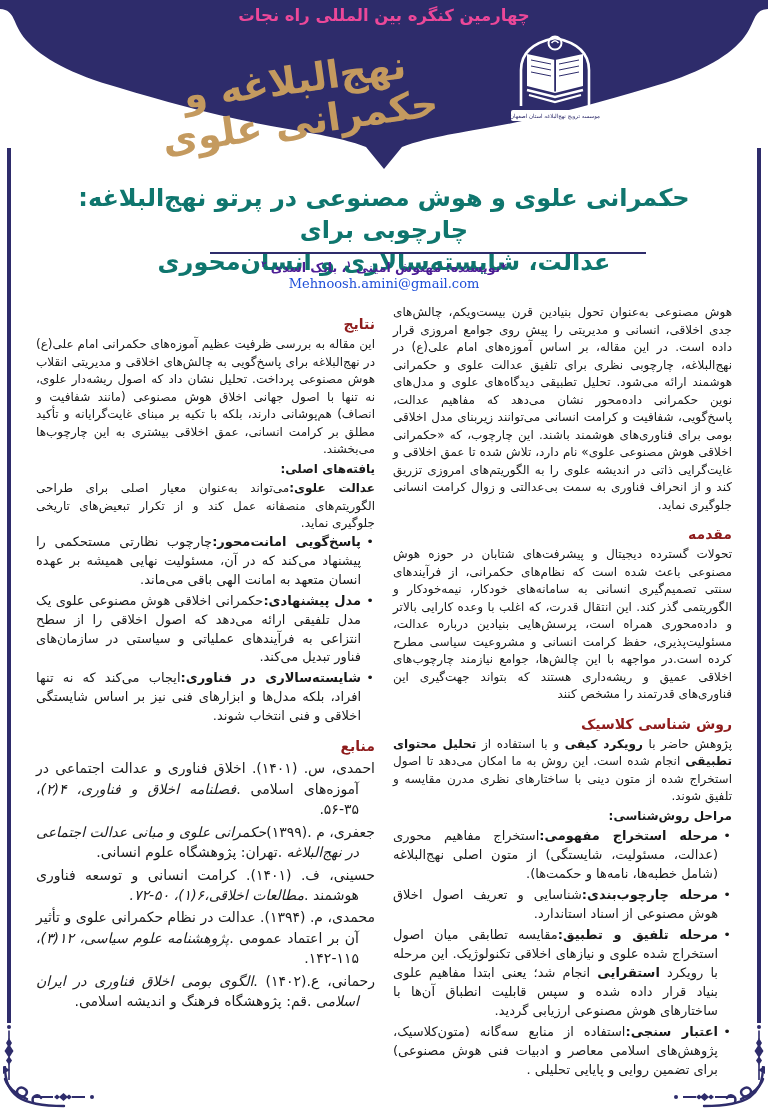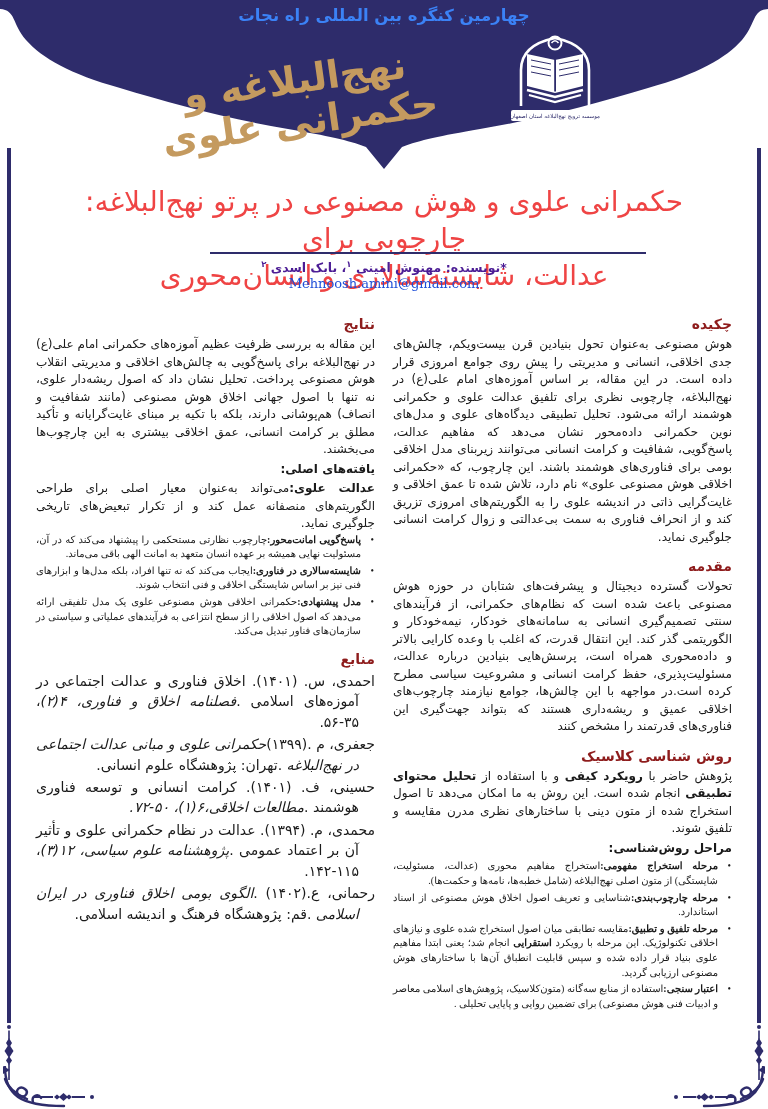--- a/index.html
+++ b/index.html
@@ -1,43 +1,43 @@
 <!DOCTYPE html>
 <html lang="fa"><head>
 <meta charset="utf-8">
 <style>
   html,body{margin:0;padding:0;background:#ffffff;}
   .page{position:relative;width:768px;height:1109px;background:#fff;overflow:hidden;
         font-family:"DejaVu Sans",sans-serif;color:#1a1a1a;}
   
   .banner-svg{position:absolute;top:0;left:0;display:block;}
-  .congress{position:absolute;top:6px;left:0;width:100%;text-align:center;color:#3b82f6;
+  .congress{position:absolute;top:6px;left:0;width:100%;text-align:center;color:#ec4899;
             font-weight:bold;font-size:16.5px;direction:rtl;}
   .calligraphy{position:absolute;top:60px;left:100px;width:395px;text-align:center;
                color:#c49a5f;font-size:38px;font-weight:bold;direction:rtl;
                transform:rotate(-8deg);line-height:1.1;}
   .logo{position:absolute;top:30px;left:505px;width:100px;height:98px;}
   
   .title{position:absolute;top:183px;left:44px;width:680px;text-align:center;direction:rtl;
-         font-weight:normal;font-size:28px;line-height:1.33;color:#ef4444;}
+         font-weight:bold;font-size:24px;line-height:1.33;color:#0f766e;}
   .title-rule{position:absolute;top:252px;left:210px;width:436px;height:2px;background:#2e2c6b;}
   .byline{position:absolute;top:259px;left:0;width:100%;text-align:center;direction:rtl;
           font-weight:bold;font-size:12.5px;color:#4c1d95;}
   .byline sup{font-size:8.5px;}
   .email{position:absolute;top:276px;left:0;width:100%;text-align:center;direction:ltr;
          font-family:"DejaVu Serif",serif;font-size:13px;color:#1d4ed8;}
   
   .columns{position:absolute;top:304px;left:36px;width:696px;display:flex;gap:18px;direction:rtl;}
   .col{width:339px;direction:rtl;}
   .col h2{font-size:14px;color:#8e1c1c;font-weight:bold;margin:12px 0 4px;}
   .col h2:first-child{margin-top:12px;}
   .col p{margin:0;font-size:12px;line-height:1.46;text-align:justify;}
   .sublabel{font-weight:bold;margin:2px 0 !important;}
   .col ul{margin:0;padding:0;list-style:none;}
-  .col li{position:relative;padding-right:14px;margin:0 0 2px;font-size:10px;line-height:1.46;text-align:justify;font-family:Liberation Serif, serif;}
+  .col li{position:relative;padding-right:14px;margin:0 0 2px;font-size:13px;line-height:1.46;text-align:justify;}
   .col li::before{content:"•";position:absolute;right:1px;top:0;}
   .ref{font-size:14px;line-height:1.46;text-align:justify;margin:0 0 2px;
        padding-right:16px;text-indent:-16px;}
   .b{font-weight:bold;margin-top:28px;}
   .i{font-style:italic;}
   
   .vline{position:absolute;top:148px;width:4px;height:875px;background:#2e2c6b;}
   .vline.left{left:7px;} .vline.right{right:7px;}
   .orn{position:absolute;}
   .finial.left{left:2px;top:1024px;} .finial.right{right:2px;top:1024px;}
@@ -88,21 +88,20 @@
   </div>
   <div class="title-rule"></div>
 
   <div class="byline"><span>*نویسنده: مهنوش امینی </span><sup>۱</sup><span>، بابک اسدی </span><sup>۲</sup></div>
 
   <div class="email">Mehnoosh.amini@gmail.com</div>
 
   <div class="columns">
 
     <div class="col">
-      <h2>چکیده</h2>
       <p>هوش مصنوعی به‌عنوان تحول بنیادین قرن بیست‌ویکم، چالش‌های جدی اخلاقی، انسانی و مدیریتی را پیش روی جوامع امروزی قرار داده است. در این مقاله، بر اساس آموزه‌های امام علی(ع) در نهج‌البلاغه، چارچوبی نظری برای تلفیق عدالت علوی و حکمرانی هوشمند ارائه می‌شود. تحلیل تطبیقی دیدگاه‌های علوی و مدل‌های نوین حکمرانی داده‌محور نشان می‌دهد که مفاهیم عدالت، پاسخ‌گویی، شفافیت و کرامت انسانی می‌توانند زیربنای مدل اخلاقی بومی برای فناوری‌های هوشمند باشند. این چارچوب، که «حکمرانی اخلاقی هوش مصنوعی علوی» نام دارد، تلاش شده تا عمق اخلاقی و غایت‌گرایی ذاتی در اندیشه علوی را به الگوریتم‌های امروزی تزریق کند و از انحراف فناوری به سمت بی‌عدالتی و زوال کرامت انسانی جلوگیری نماید.</p>
 
       <h2>مقدمه</h2>
       <p>تحولات گسترده دیجیتال و پیشرفت‌های شتابان در حوزه هوش مصنوعی باعث شده است که نظام‌های حکمرانی، از فرآیندهای سنتی تصمیم‌گیری انسانی به سامانه‌های خودکار، نیمه‌خودکار و الگوریتمی گذر کند. این انتقال قدرت، که اغلب با وعده کارایی بالاتر و داده‌محوری همراه است، پرسش‌هایی بنیادین درباره عدالت، مسئولیت‌پذیری، حفظ کرامت انسانی و مشروعیت سیاسی مطرح کرده است.در مواجهه با این چالش‌ها، جوامع نیازمند چارچوب‌های اخلاقی عمیق و ریشه‌داری هستند که بتواند جهت‌گیری این فناوری‌های قدرتمند را مشخص کنند</p>
 
       <h2>روش شناسی کلاسیک</h2>
       <p><span>پژوهش حاضر با </span><span class="b">رویکرد کیفی</span><span> و با استفاده از </span><span class="b">تحلیل محتوای تطبیقی</span><span> انجام شده است. این روش به ما امکان می‌دهد تا اصول استخراج شده از متون دینی با ساختارهای نظری مدرن مقایسه و تلفیق شوند.</span></p>
       <p class="sublabel">مراحل روش‌شناسی:</p>
       <ul>
         <li><span class="b">مرحله استخراج مفهومی:</span><span>استخراج مفاهیم محوری (عدالت، مسئولیت، شایستگی) از متون اصلی نهج‌البلاغه (شامل خطبه‌ها، نامه‌ها و حکمت‌ها).</span></li>
@@ -112,22 +111,22 @@
       </ul>
     </div>
 
     <div class="col">
       <h2>نتایج</h2>
       <p>این مقاله به بررسی ظرفیت عظیم آموزه‌های حکمرانی امام علی(ع) در نهج‌البلاغه برای پاسخ‌گویی به چالش‌های اخلاقی و مدیریتی انقلاب هوش مصنوعی پرداخت. تحلیل نشان داد که اصول ریشه‌دار علوی، نه تنها با اصول جهانی اخلاق هوش مصنوعی (مانند شفافیت و انصاف) هم‌پوشانی دارند، بلکه با تکیه بر مبنای غایت‌گرایانه و تأکید مطلق بر کرامت انسانی، عمق اخلاقی بیشتری به این چارچوب‌ها می‌بخشند.</p>
       <p class="sublabel">یافته‌های اصلی:</p>
       <p><span class="b">عدالت علوی:</span><span>می‌تواند به‌عنوان معیار اصلی برای طراحی الگوریتم‌های منصفانه عمل کند و از تکرار تبعیض‌های تاریخی جلوگیری نماید.</span></p>
       <ul>
         <li><span class="b">پاسخ‌گویی امانت‌محور:</span><span>چارچوب نظارتی مستحکمی را پیشنهاد می‌کند که در آن، مسئولیت نهایی همیشه بر عهده انسان متعهد به امانت الهی باقی می‌ماند.</span></li>
+        <li><span class="b">مدل پیشنهادی:</span><span>حکمرانی اخلاقی هوش مصنوعی علوی یک مدل تلفیقی ارائه می‌دهد که اصول اخلاقی را از سطح انتزاعی به فرآیندهای عملیاتی و سیاستی در سازمان‌های فناور تبدیل می‌کند.</span></li>
         <li><span class="b">شایسته‌سالاری در فناوری:</span><span>ایجاب می‌کند که نه تنها افراد، بلکه مدل‌ها و ابزارهای فنی نیز بر اساس شایستگی اخلاقی و فنی انتخاب شوند.</span></li>
-        <li><span class="b">مدل پیشنهادی:</span><span>حکمرانی اخلاقی هوش مصنوعی علوی یک مدل تلفیقی ارائه می‌دهد که اصول اخلاقی را از سطح انتزاعی به فرآیندهای عملیاتی و سیاستی در سازمان‌های فناور تبدیل می‌کند.</span></li>
       </ul>
 
       <h2>منابع</h2>
       <div class="ref"><span>احمدی، س. (۱۴۰۱). اخلاق فناوری و عدالت اجتماعی در آموزه‌های اسلامی .</span><span class="i">فصلنامه اخلاق و فناوری، ۴(۲)</span><span>، ۳۵-۵۶.</span></div>
       <div class="ref"><span>جعفری، م .(۱۳۹۹)</span><span class="i">حکمرانی علوی و مبانی عدالت اجتماعی در نهج‌البلاغه</span><span> .تهران: پژوهشگاه علوم انسانی.</span></div>
       <div class="ref"><span>حسینی، ف. (۱۴۰۱). کرامت انسانی و توسعه فناوری هوشمند .</span><span class="i">مطالعات اخلاقی،۶(۱)، ۵۰-۷۲.</span></div>
       <div class="ref"><span>محمدی، م. (۱۳۹۴). عدالت در نظام حکمرانی علوی و تأثیر آن بر اعتماد عمومی .</span><span class="i">پژوهشنامه علوم سیاسی، ۱۲(۳)</span><span>، ۱۱۵-۱۴۲.</span></div>
       <div class="ref"><span>رحمانی، ع.(۱۴۰۲) .</span><span class="i">الگوی بومی اخلاق فناوری در ایران اسلامی</span><span> .قم: پژوهشگاه فرهنگ و اندیشه اسلامی.</span></div>
     </div>
   </div>

